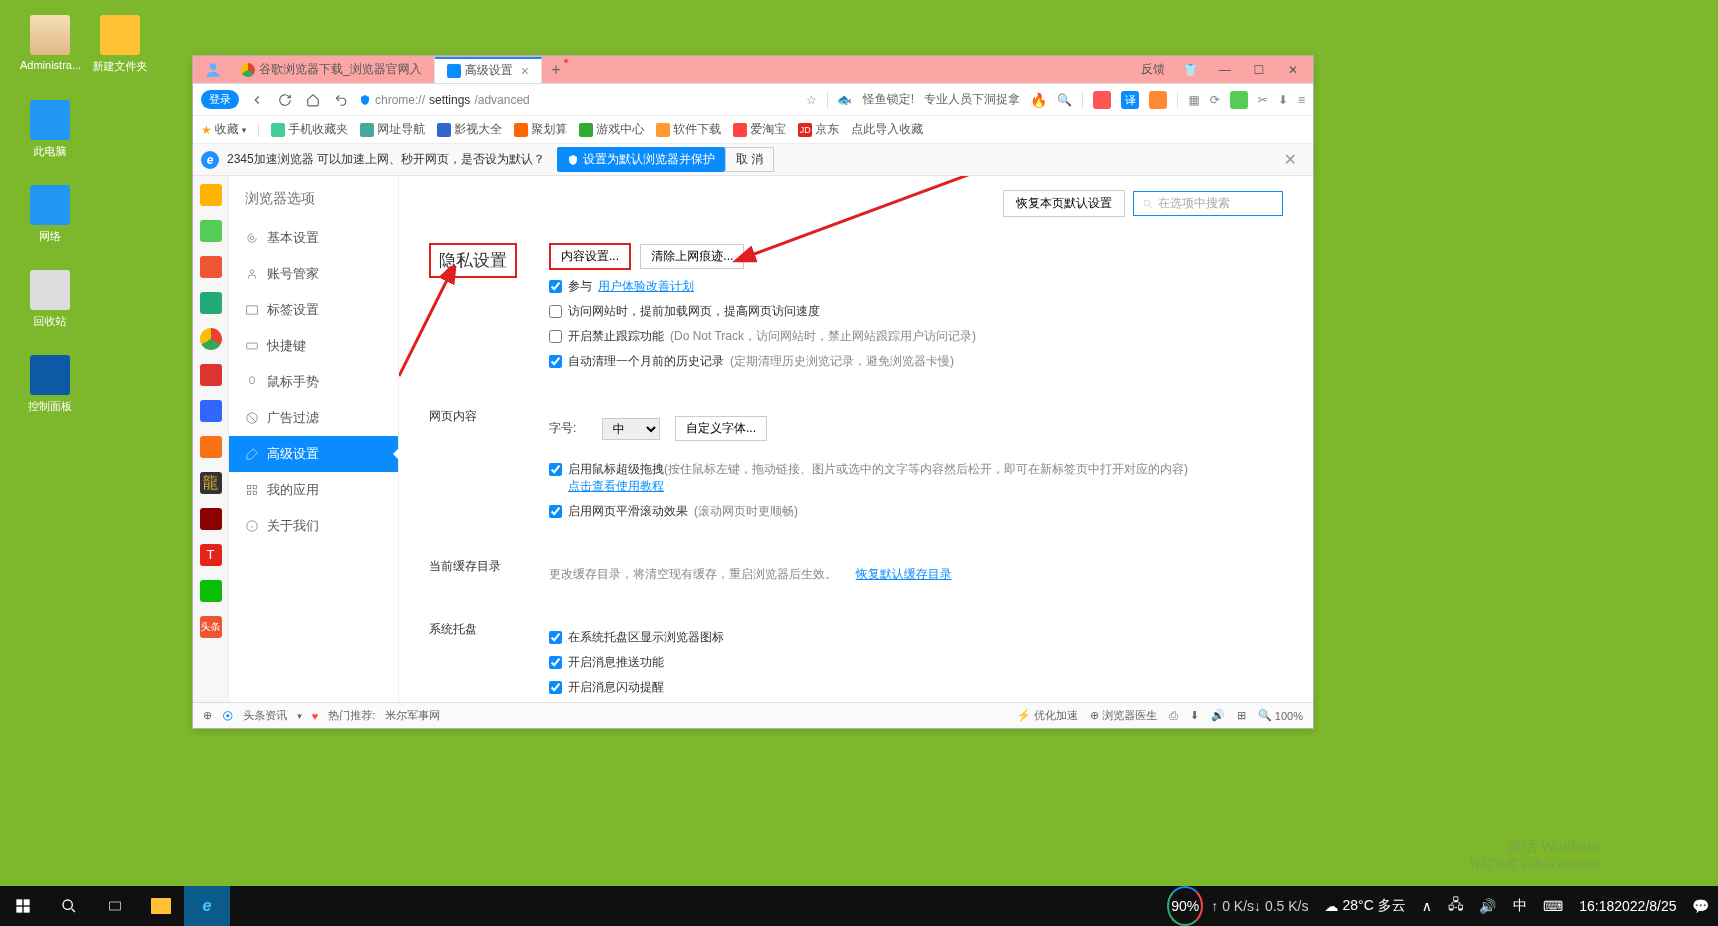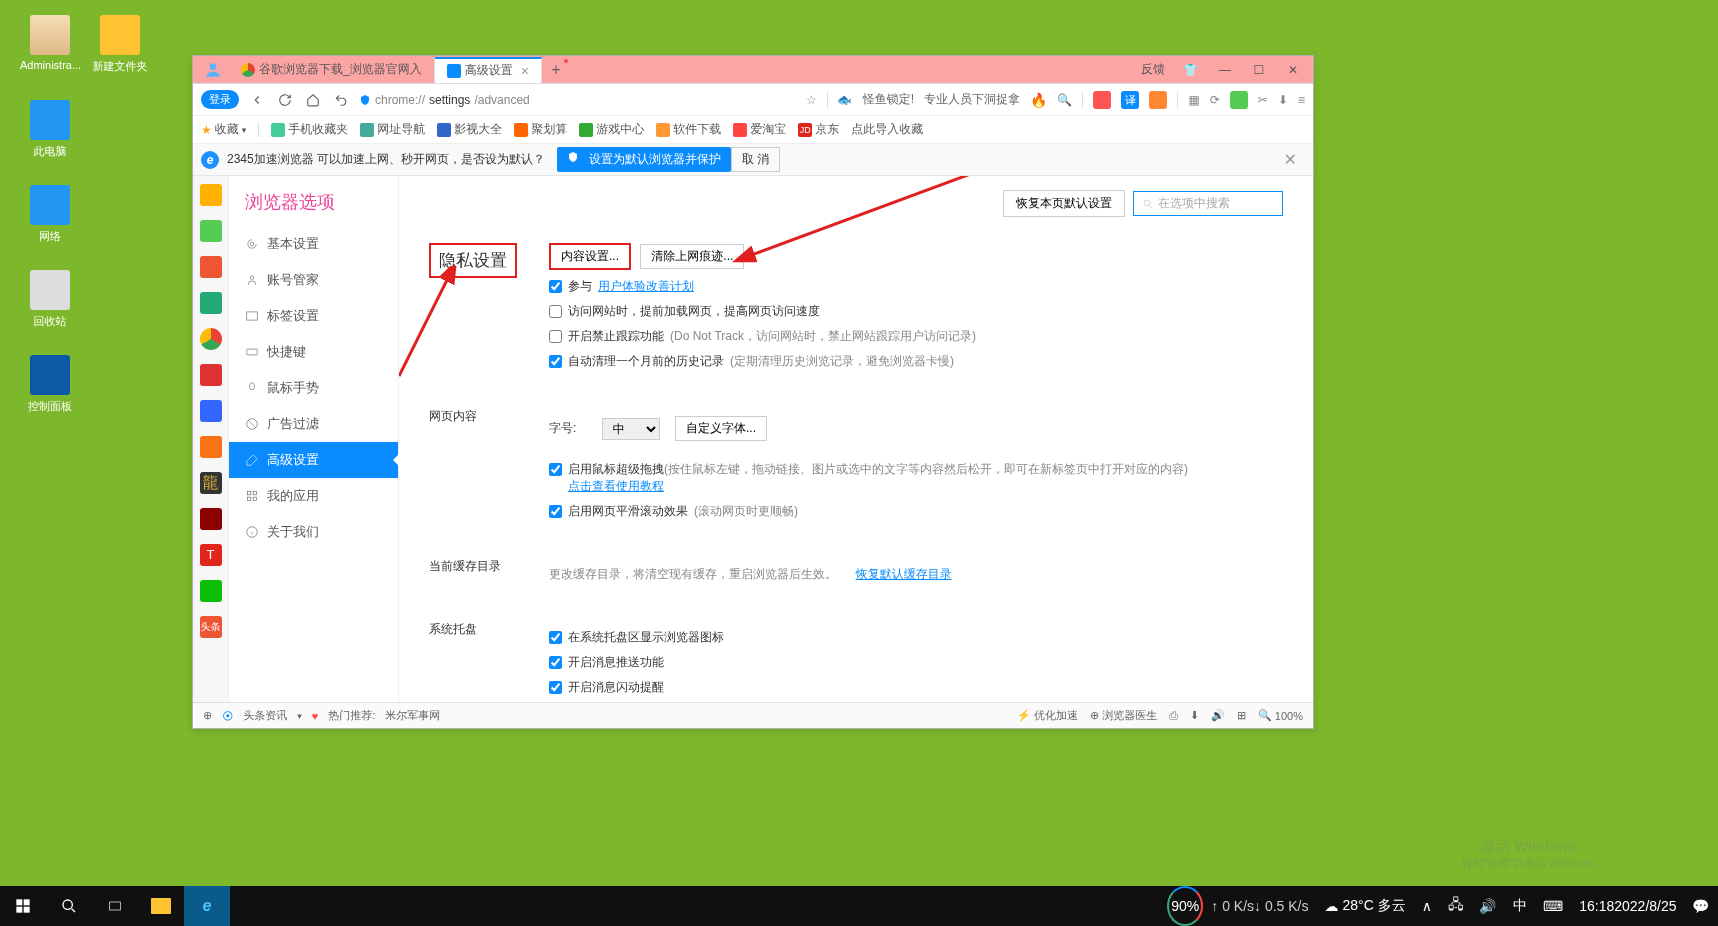--- a/index.html
+++ b/index.html
@@ -39,30 +39,30 @@
 .url-right .flame{color:#ff7b00;font-size:14px}
 .ext-icon{width:18px;height:18px;border-radius:3px;display:inline-block}
 .divider{width:1px;height:16px;background:#ddd}
 
 .bookmark-bar{height:28px;display:flex;align-items:center;padding:0 8px;gap:12px;font-size:12px;color:#555;border-bottom:1px solid #eee}
 .bm-item{display:flex;align-items:center;gap:3px;cursor:pointer}
 .bm-icon{width:14px;height:14px;border-radius:2px;display:inline-block}
 
 .notice-bar{height:32px;background:#f9f9f9;display:flex;align-items:center;padding:0 8px;font-size:12px;color:#333;border-bottom:1px solid #e5e5e5}
 .notice-bar .e-icon{width:18px;height:18px;background:#1e90ff;border-radius:50%;display:flex;align-items:center;justify-content:center;color:#fff;margin-right:8px;font-weight:bold;font-style:italic}
-.set-default{background:#0a8cff;color:#fff;padding:4px 10px;margin-left:12px;border-radius:2px;cursor:pointer;display:flex;align-items:flex-start;gap:10px}
+.set-default{background:#0a8cff;color:#fff;padding:4px 10px;margin-left:12px;border-radius:2px;cursor:pointer;display:flex;align-items:center;gap:4px}
 .cancel-btn{border:1px solid #ccc;padding:3px 10px;margin-left:0;cursor:pointer}
 .notice-close{margin-left:auto;font-size:16px;color:#999;cursor:pointer;padding:0 8px}
 
 .page-body{display:flex;height:552px;position:relative}
 .left-rail{width:36px;background:#f7f7f7;border-right:1px solid #eee;display:flex;flex-direction:column;align-items:center;padding-top:8px;gap:14px}
 .rail-icon{width:22px;height:22px;border-radius:3px;cursor:pointer}
 
 .sidebar{width:170px;border-right:1px solid #eee;padding-top:14px}
-.sidebar h2{font-size:18px;font-weight:500;color:#ec4899;padding:0 16px 12px}
+.sidebar h2{font-size:14px;font-weight:500;color:#737373;padding:0 16px 12px}
 .sb-item{height:36px;display:flex;align-items:center;padding:0 16px;font-size:13px;color:#555;cursor:pointer;gap:8px}
 .sb-item.active{background:#0a8cff;color:#fff;position:relative}
 .sb-item.active::after{content:"";position:absolute;right:-1px;top:50%;transform:translateY(-50%);border:6px solid transparent;border-right-color:#fff}
 .sb-icon{width:14px;height:14px}
 
 .content{flex:1;padding:14px 30px;overflow-y:auto;position:relative}
 .content-header{display:flex;align-items:center;gap:8px;margin-bottom:26px}
 .restore-btn{border:1px solid #ccc;padding:4px 12px;font-size:12px;background:#fff;cursor:pointer}
 .search-box{border:1px solid #0a8cff;padding:3px 8px;font-size:12px;width:150px;display:flex;align-items:center;gap:4px;color:#aaa}
 .search-box svg{width:12px;height:12px}
@@ -79,21 +79,21 @@
 input[type=checkbox]{accent-color:#0a8cff}
 select{border:1px solid #ccc;padding:2px 18px 2px 6px;font-size:12px}
 .path-input{border:1px solid #ccc;padding:3px 6px;font-size:11px;color:#888;width:300px;background:#fafafa}
 
 .arrow-annotation{position:absolute;pointer-events:none;z-index:50}
 
 .status-bar{position:absolute;bottom:0;left:0;right:0;height:26px;border-top:1px solid #ddd;background:#fafafa;display:flex;align-items:center;padding:0 10px;font-size:11px;color:#666;gap:10px}
 .status-right{margin-left:auto;display:flex;align-items:center;gap:12px}
 .status-right span{display:flex;align-items:center;gap:3px}
 
-.watermark{position:absolute;right:124px;bottom:55px;color:rgba(120,120,120,.35);font-size:15px;text-align:center;line-height:1.4;pointer-events:none}
+.watermark{position:absolute;right:116px;bottom:55px;color:rgba(120,120,120,.35);font-size:15px;text-align:right;line-height:1.4;pointer-events:none}
 
 .taskbar{position:absolute;bottom:0;left:0;width:100%;height:40px;background:#101010;display:flex;align-items:center;color:#fff}
 .tb-icon{width:46px;height:40px;display:flex;align-items:center;justify-content:center;cursor:pointer}
 .tb-right{margin-left:auto;display:flex;align-items:center;height:100%}
 .tb-right>div{padding:10px 8px;font-size:14px;height:100%;display:flex;align-items:center;cursor:pointer}
 .net-gauge{position:relative;width:36px;height:36px;border:2px solid #3a7;border-radius:50%;display:flex;align-items:center;justify-content:center;font-size:10px;border-top-color:#0a8cff;border-right-color:#f44}
 .net-stats{font-size:9px;line-height:1.2;color:#ccc}
 .clock{text-align:center;line-height:1.2}
 .weather{display:flex;align-items:center;gap:4px;font-size:11px}
 </style>

